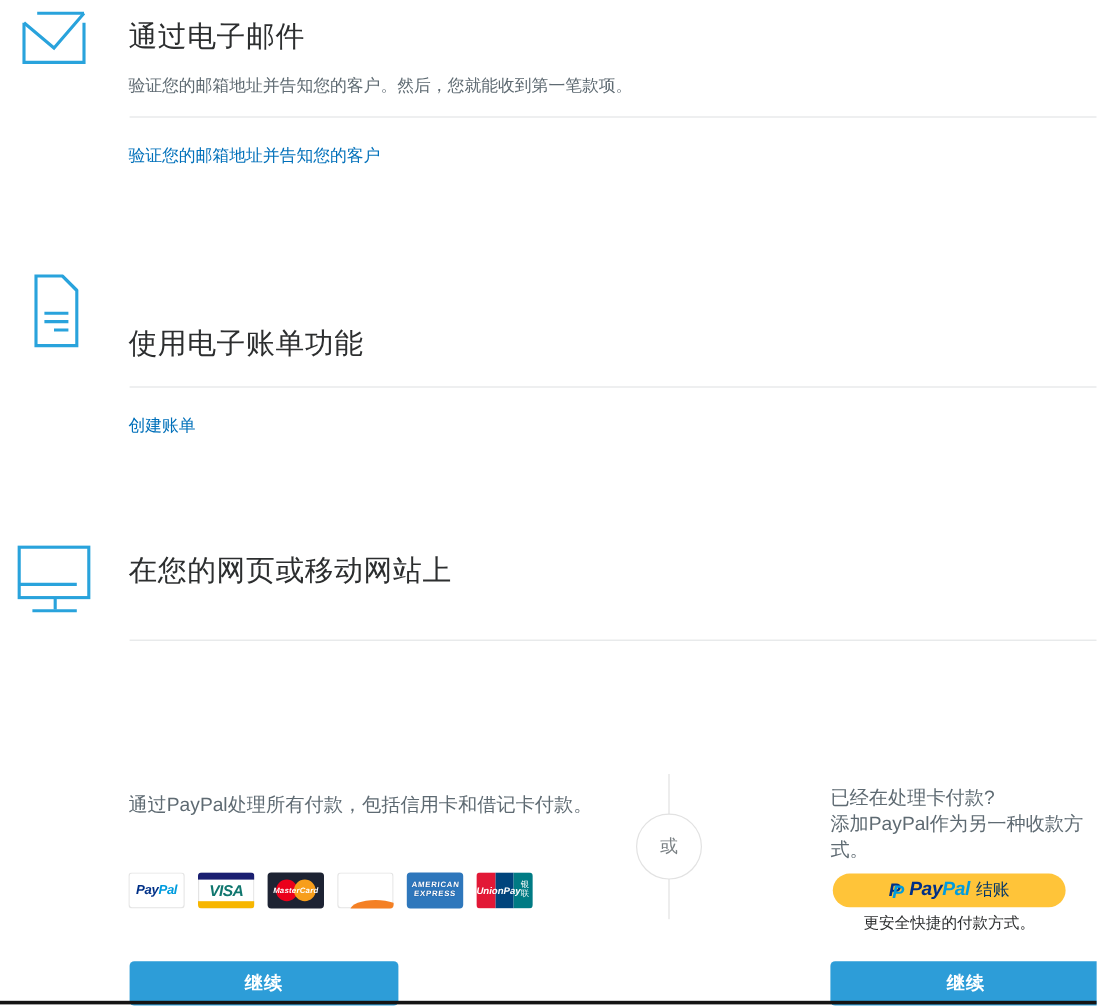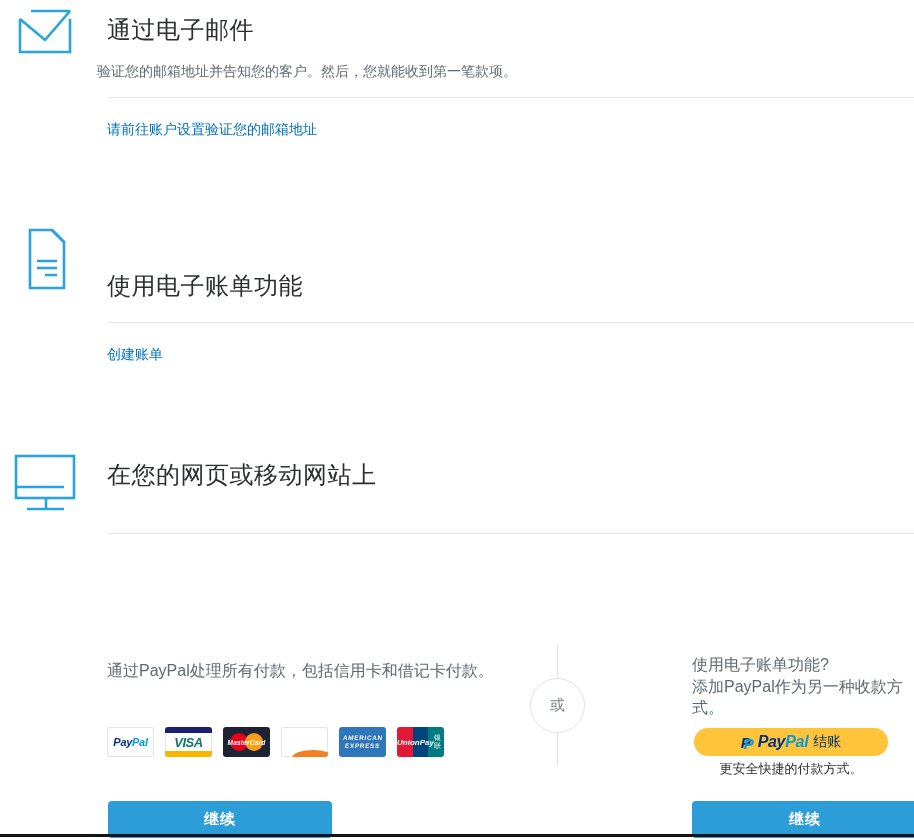--- a/index.html
+++ b/index.html
@@ -2,21 +2,21 @@
 <html><head>
 <meta charset="utf-8">
 <style>
   * { margin:0; padding:0; box-sizing:border-box; }
   html,body { background:#fff; }
   body { font-family:"Liberation Sans","DejaVu Sans",sans-serif; }
   .page { position:relative; width:914px; height:840px; background:#fff; overflow:hidden; }
 
   .sec-icon { position:absolute; }
   .sec-title { position:absolute; left:107px; font-size:24px; font-weight:400; color:#2c2e2f; letter-spacing:0.5px; }
-  .sec-desc { position:absolute; left:97px; font-size:14px; color:#5e6a72; }
+  .sec-desc { position:absolute; left:107px; font-size:14px; color:#5e6a72; }
   .divider { position:absolute; left:108px; right:0; height:1px; background:#e3e5e7; }
   .link { position:absolute; left:107px; font-size:14px; color:#0070ba; cursor:pointer; text-decoration:none; }
   .inline-link { color:#0070ba; cursor:pointer; }
 
   
   .col-desc { position:absolute; font-size:16px; color:#5e6a72; }
   .logos-row { position:absolute; left:107px; top:727px; display:flex; gap:11px; }
   .card-logo { position:relative; width:47px; height:30px; border-radius:3px; overflow:hidden;
                display:flex; align-items:center; justify-content:center; background:#fff;
                box-shadow:0 0 0 1px #e4e4e4 inset; }
@@ -80,21 +80,21 @@
   <div class="sec-icon" style="left:16px; top:8px;">
     <svg class="icon-svg" width="58" height="48" viewBox="0 0 58 48" fill="none">
       <path d="M15 3 H54" stroke="#29A3DC" stroke-width="2.6"></path>
       <path d="M4 11 L29 32 L54 3" stroke="#29A3DC" stroke-width="2.6" fill="none"></path>
       <path d="M4 11 V44 H54 V11" stroke="#29A3DC" stroke-width="2.6" fill="none"></path>
     </svg>
   </div>
   <div class="sec-title" style="top:14px;">通过电子邮件</div>
   <div class="sec-desc" style="top:63px;">验证您的邮箱地址并告知您的客户。然后，您就能收到第一笔款项。</div>
   <div class="divider" style="top:97px;"></div>
-  <a class="link" style="top:121px;">请前往账户设置验证您的邮箱地址</a>
+  <a class="link" style="top:121px;">验证您的邮箱地址并告知您的客户</a>
 
   <div class="sec-icon" style="left:25px; top:228px;">
     <svg class="icon-svg" width="44" height="64" viewBox="0 0 44 64" fill="none">
       <path d="M5 2 H27 L39 14 V60 H5 Z" stroke="#29A3DC" stroke-width="2.6" fill="none"></path>
       <path d="M27 2 L39 14" stroke="#29A3DC" stroke-width="2.6"></path>
       <path d="M12 33 H32 M12 40 H32 M20 47 H32" stroke="#29A3DC" stroke-width="2.6"></path>
     </svg>
   </div>
   <div class="sec-title" style="top:234px;margin-top:36px;">使用电子账单功能</div>
   <div class="divider" style="top:322px;"></div>
@@ -150,21 +150,21 @@
         <span class="up-zh">银联</span>
       </div>
     </div>
   </div>
 
   <button class="continue-btn" style="left:108px; top:801px; width:224px;">继续</button>
 
   <div class="vline"></div>
   <div class="or-circle">或</div>
 
-  <div class="col-desc" style="left:692px; top:655px;">使用电子账单功能?</div>
+  <div class="col-desc" style="left:692px; top:655px;">已经在处理卡付款?</div>
   <div class="col-desc" style="left:692px; top:677px;">添加PayPal作为另一种收款方式。</div>
 
   <button class="gold-btn">
     <span class="pp-mono">
       <span class="mono-back">P</span>
       <span class="mono-front">P</span>
     </span>
     <span class="gold-word"><span class="pp-pay">Pay</span><span class="pp-pal">Pal</span></span>
     <span class="gold-label">结账</span>
   </button>

